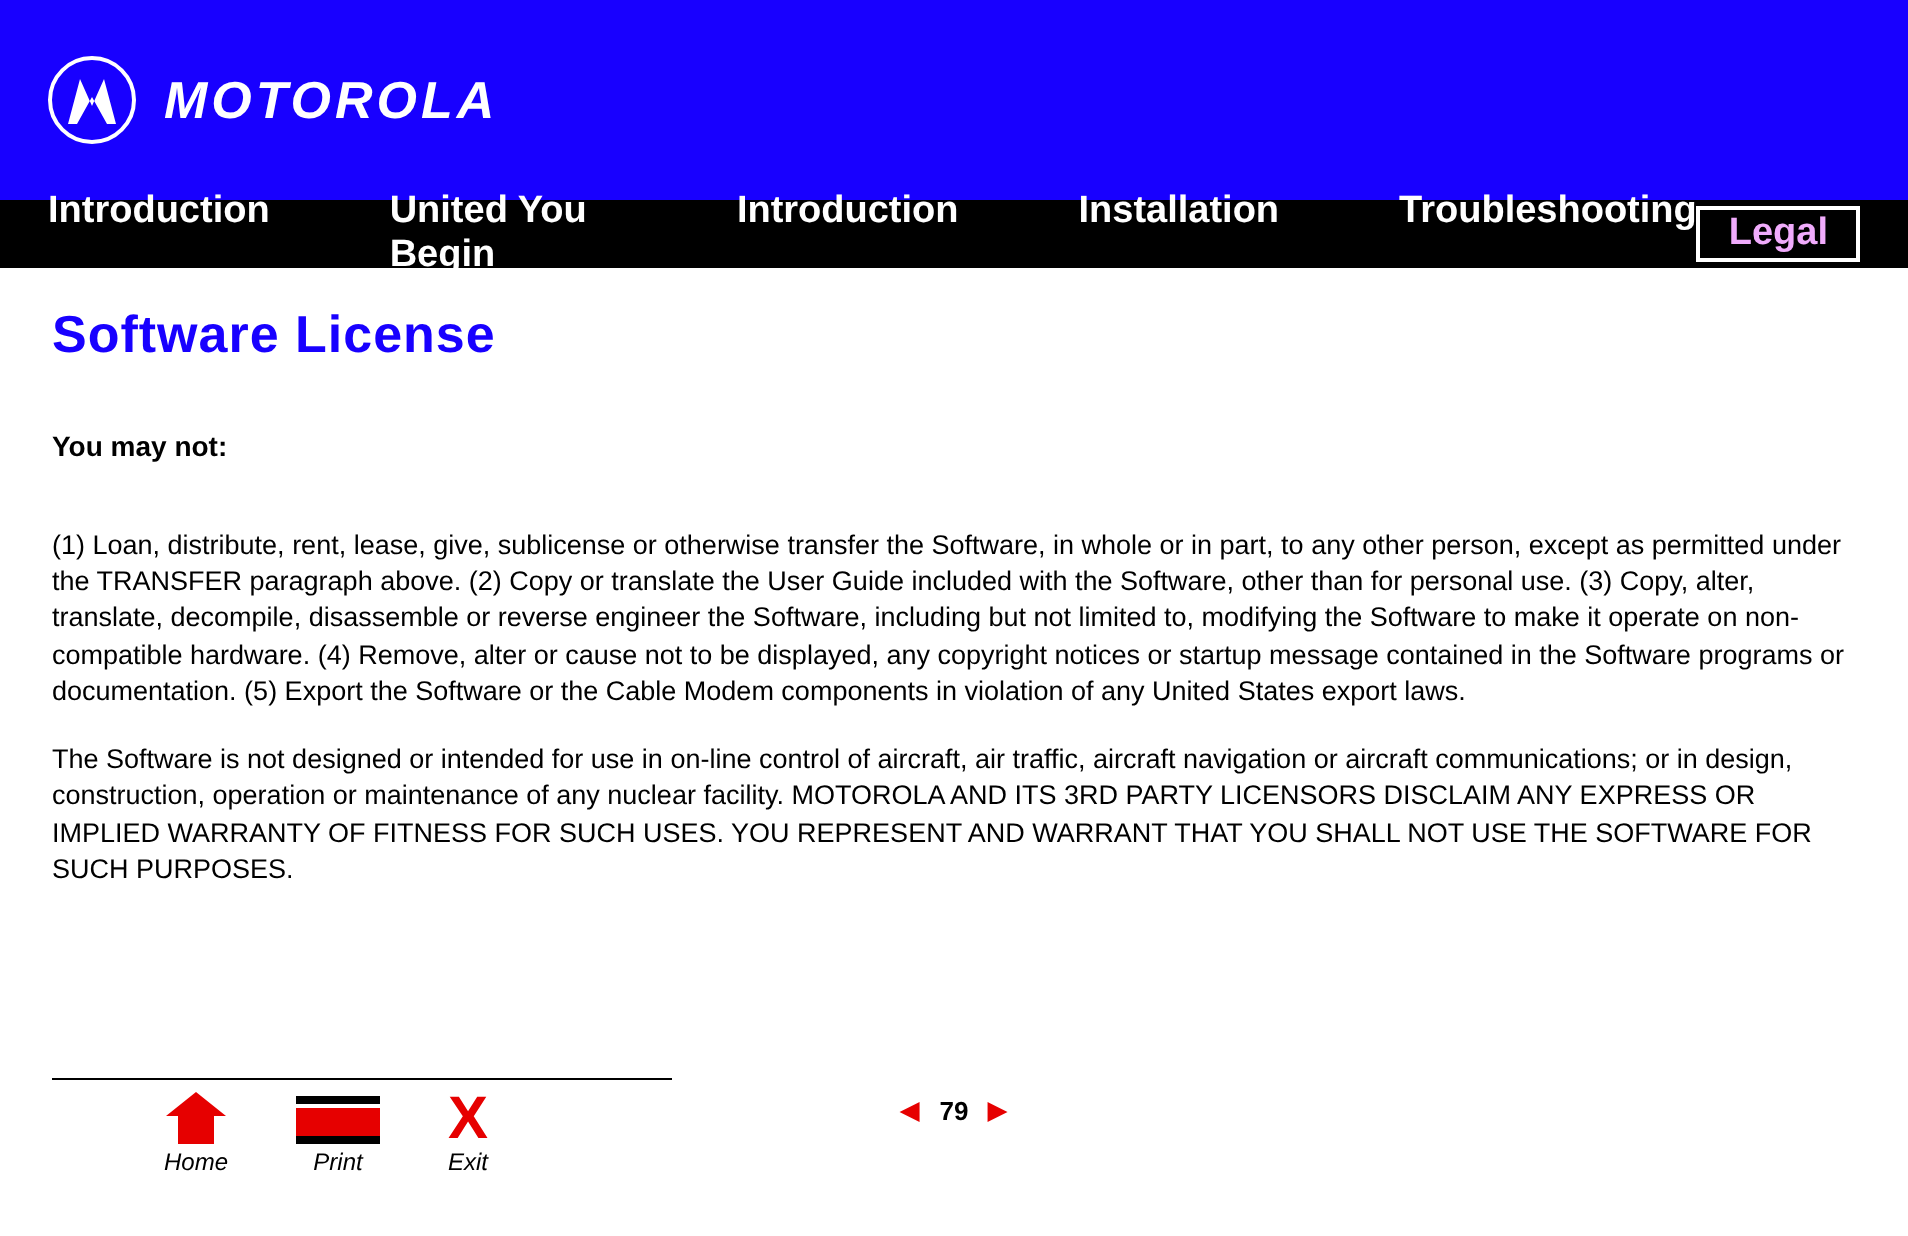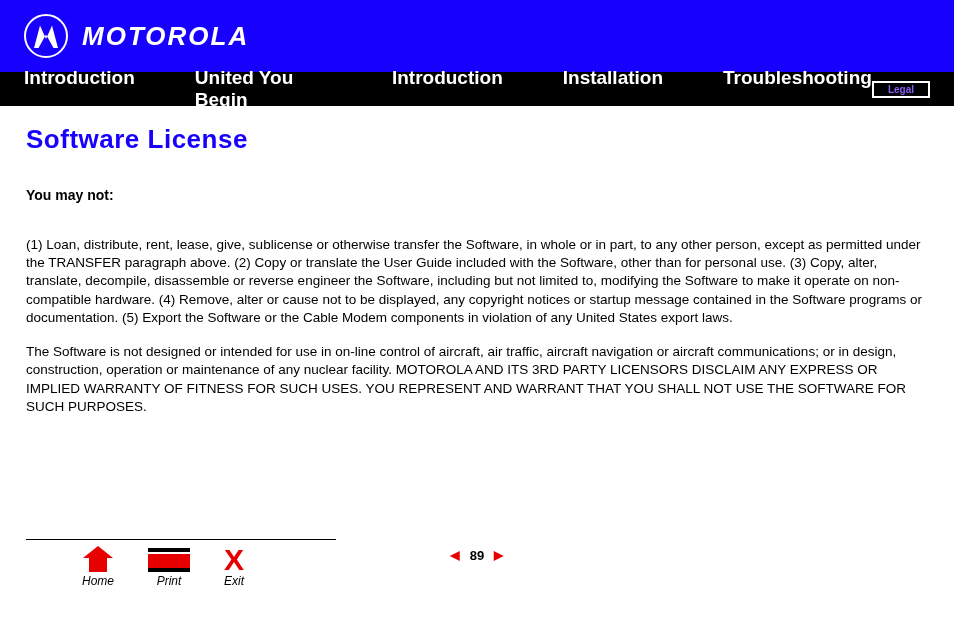--- a/index.html
+++ b/index.html
@@ -6,21 +6,21 @@
   body {
     width: 954px;
     height: 618px;
     font-family: Arial, Helvetica, sans-serif;
     background: #fff;
     overflow: hidden;
     position: relative;
   }
   .header {
     background: #1800ff;
-    height: 72px;
+    height: 100px;
     display: flex;
     align-items: center;
     padding-left: 24px;
   }
   .logo-wrap {
     display: flex;
     align-items: center;
     gap: 14px;
   }
   .logo-m {
@@ -53,22 +53,22 @@
     display: flex;
     gap: 60px;
   }
   .nav-item {
     color: #fff;
     font-size: 19px;
     font-weight: bold;
     cursor: pointer;
   }
   .nav-legal {
-    color: #8b5cf6;
-    font-size: 10px;
+    color: #f0abfc;
+    font-size: 19px;
     font-weight: bold;
     border: 2px solid #fff;
     padding: 1px 14px;
     cursor: pointer;
   }
   .content {
     padding: 18px 26px 0 26px;
   }
   .title {
     color: #1800ff;
@@ -235,17 +235,17 @@
         </div>
         <span class="ficon-label">Print</span>
       </div>
       <div class="ficon">
         <div class="exit-shape">X</div>
         <span class="ficon-label">Exit</span>
       </div>
     </div>
     <div class="pager">
       <div class="arrow arrow-left"></div>
-      <span>89</span>
+      <span>79</span>
       <div class="arrow arrow-right"></div>
     </div>
   </div>
 </div>
 
 </body></html>

